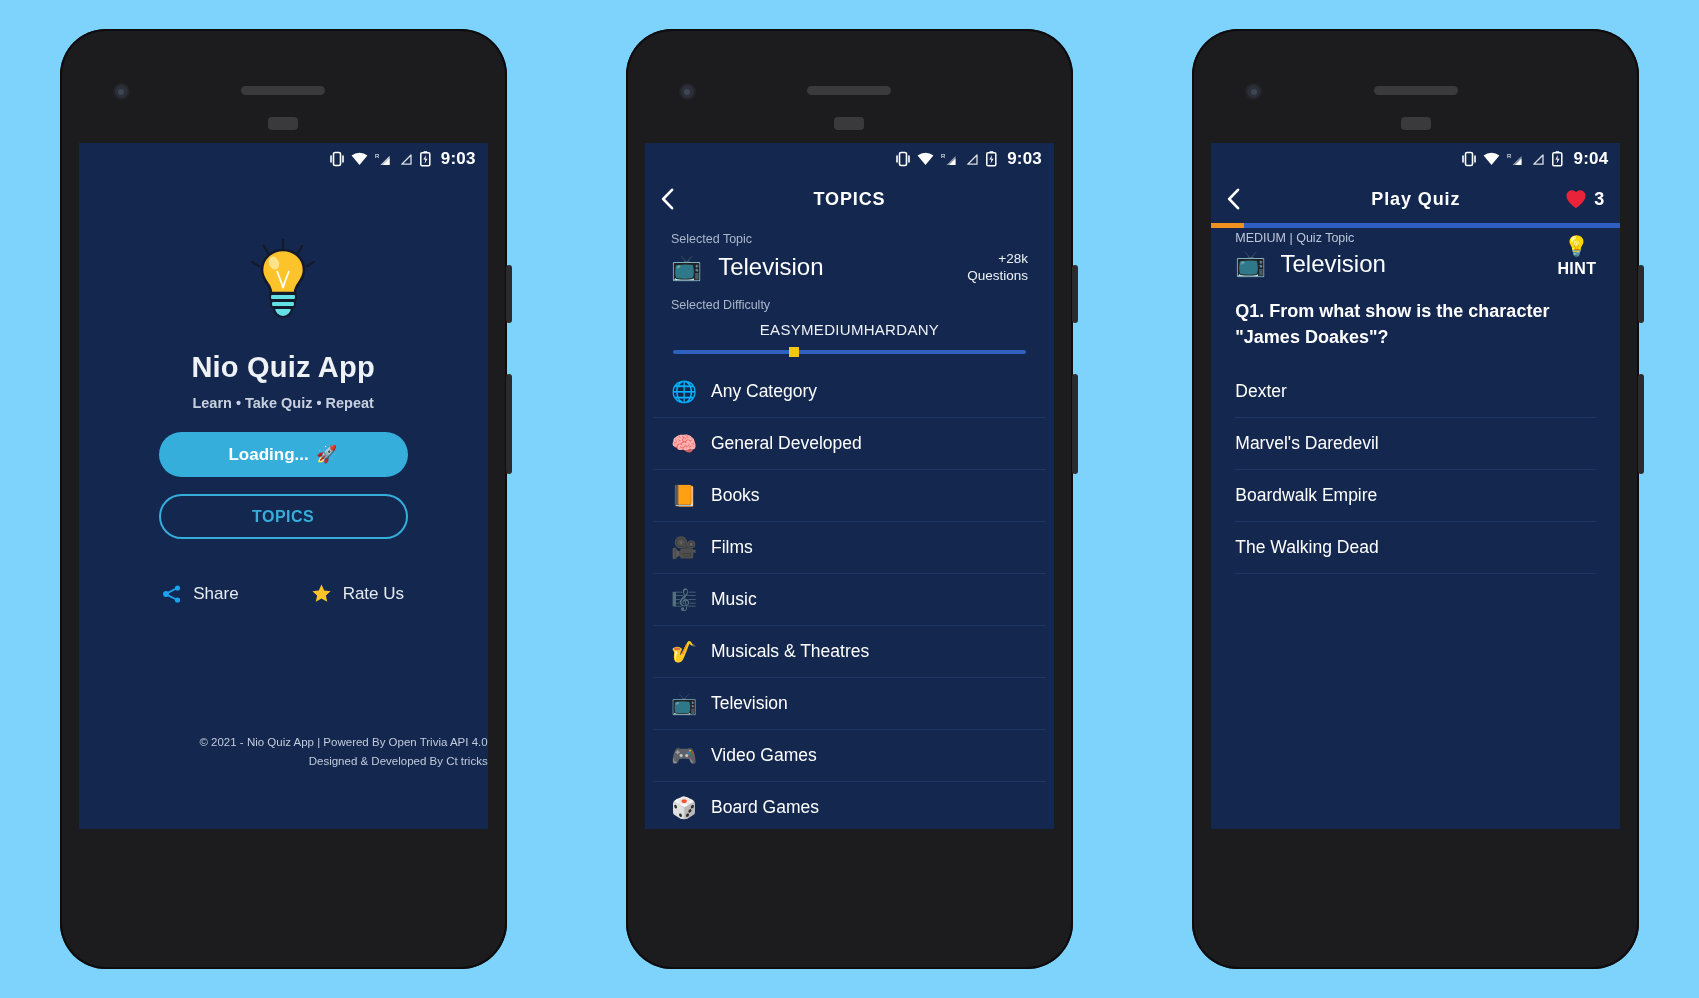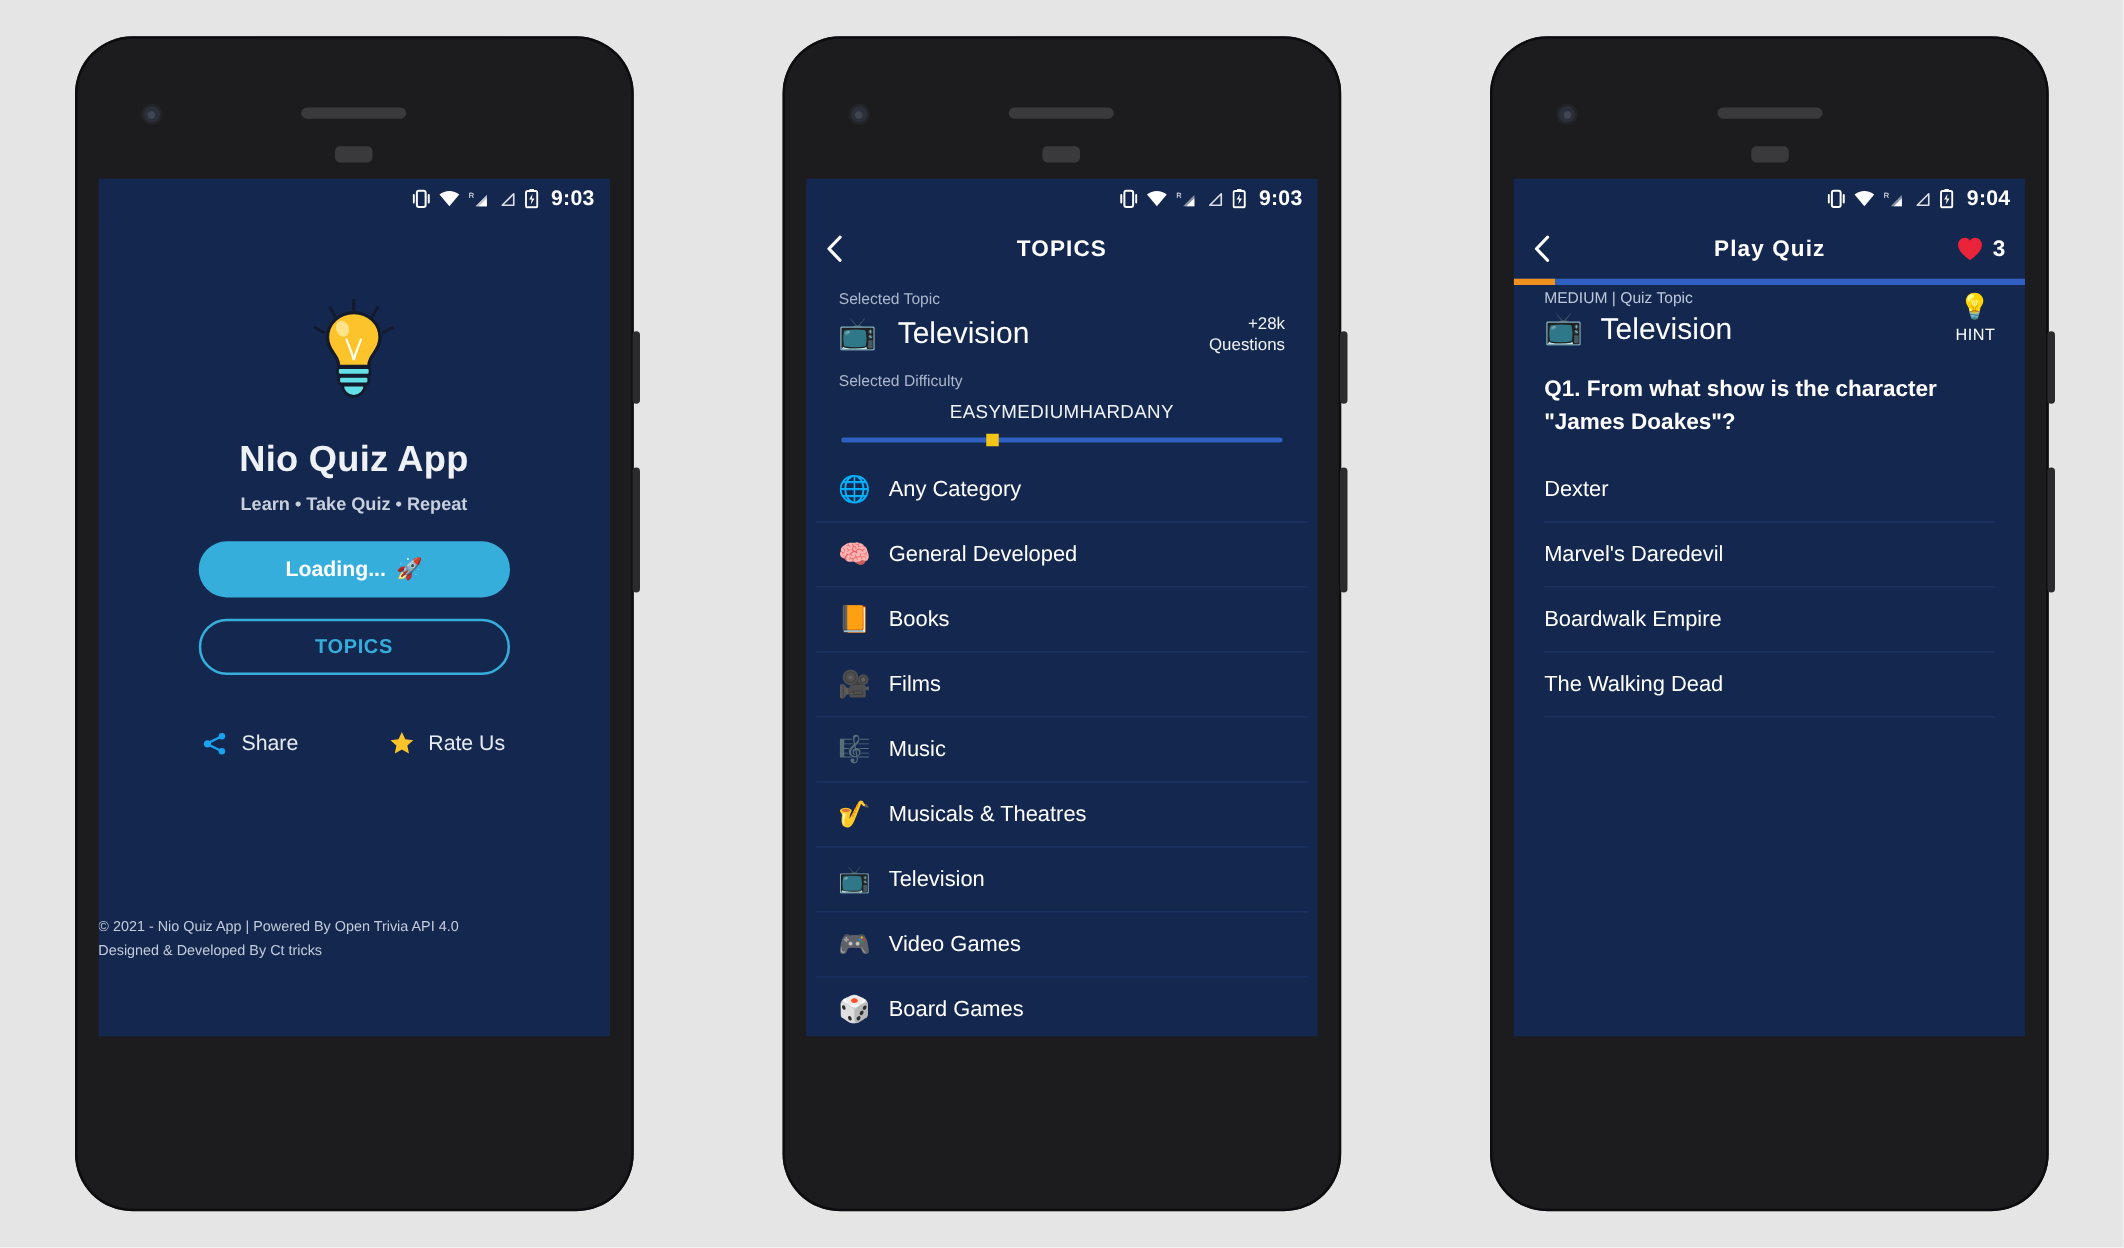--- a/index.html
+++ b/index.html
@@ -8,21 +8,21 @@
     background: #ffffff;
     font-family: "Liberation Sans", sans-serif;
     overflow: hidden;
   }
   .stage {
     position: relative;
     width: 1699px; height: 998px;
     display: flex;
     justify-content: space-around;
     align-items: center;
-    background: #e5e5e5;
+    background: #7dd3fc;
   }
 
   
   .phone {
     position: relative;
     width: 447px;
     height: 940px;
     background: #1c1c1e;
     border-radius: 46px;
     box-shadow: 0 0 0 2px #0d0d0f inset;
@@ -122,21 +122,21 @@
     margin-top:44px;
     display:flex; gap:72px; align-items:center;
   }
   .quick {
     display:flex; align-items:flex-end; gap:11px;
     color:#e6eaf2; font-size:17px;
     cursor:pointer;
   }
   .footer {
     position:absolute; bottom:58px; left:0; right:0;
-    text-align:left; color:#c2cbdb;
+    text-align:right; color:#c2cbdb;
     font-size:11.5px; line-height:19px;
   }
 
   
   .appbar {
     height:48px;
     display:flex; align-items:center;
     padding:0 16px;
     color:#ffffff;
     background:#14284f;
@@ -211,21 +211,21 @@
   .quiz-body { background:#14284f; height:calc(100% - 85px); padding:0 24px; }
   .quiz-meta { color:#bcc7da; font-size:12.5px; padding-top:3px; }
   .quiz-topic-row { display:flex; align-items:flex-start; margin-top:5px; }
   .quiz-topic-row .emo { font-size:25px; line-height:1.1; }
   .quiz-topic-name { margin-left:14px; font-size:24px; color:#ffffff; }
   .hint-box {
     margin-left:auto; text-align:center; cursor:pointer;
     margin-top:-14px;
   }
   .hint-box .hb { font-size:20px; line-height:1; }
-  .hint-box .hl { color:#ffffff; font-size:13px; margin-top:3px; letter-spacing:0.4px; }
+  .hint-box .hl { color:#ffffff; font-size:16px; margin-top:3px; letter-spacing:0.4px;font-weight:bold; }
   .question {
     margin-top:20px;
     color:#ffffff; font-size:18px; font-weight:bold; line-height:26px;
   }
   .options { margin-top:16px; }
   .opt {
     height:52px; display:flex; align-items:center;
     color:#ffffff; font-size:17.5px;
     border-bottom:1px solid #1d3563;
     cursor:pointer;

